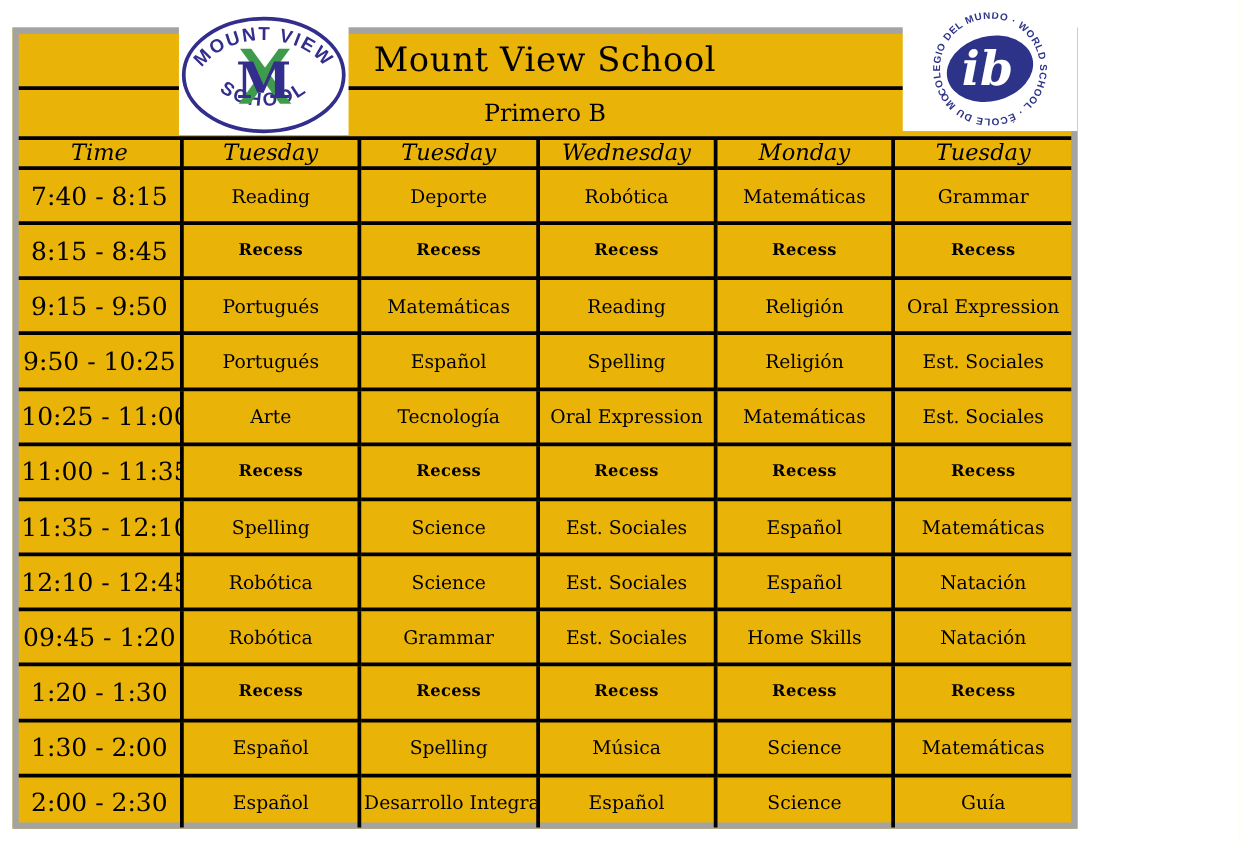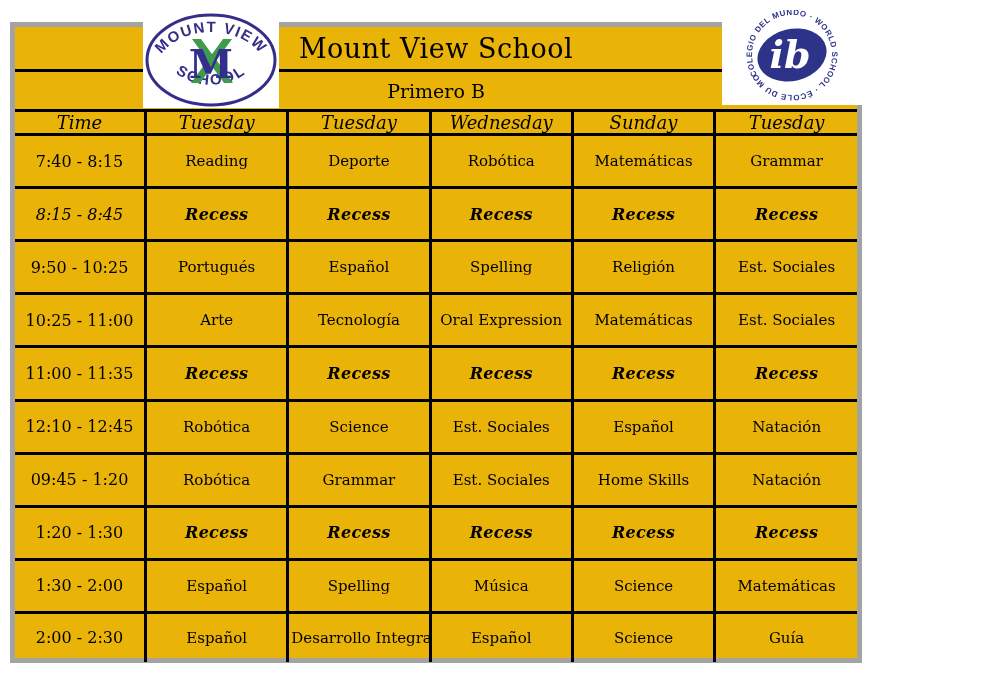--- a/index.html
+++ b/index.html
@@ -42,23 +42,23 @@
     font-size:15px;
     font-weight:normal;
     overflow:hidden; white-space:nowrap;
   }
   .schedule th {
     font-style:italic;
     font-size:18px;
   }
   .schedule col.c-time { width:15.5%; }
   .schedule col.c-day  { width:16.9%; }
-  td.time { font-size:16px; }
-  td.time.it { font-style:italic; }
-  td.recess { font-weight:bold; font-style:italic; font-size:16px; letter-spacing:0.3px; }
+  td.time { font-size:20px; }
+  td.time.it { }
+  td.recess { font-weight:bold; font-size:13px; letter-spacing:0.3px; }
   .logo { position:absolute; z-index:3; }
   .logo-mv { left:143px; top:12px; }
   .logo-ib { left:722px; top:10px; }
 </style>
 </head>
 <body>
 
 <div class="frame">
   <div class="title-row">Mount View School</div>
   <div class="subtitle-row">Primero B</div>
@@ -71,21 +71,21 @@
       <col class="c-day">
         <col class="c-day">
         <col class="c-day">
     </colgroup>
     <thead>
       <tr>
         <th>Time</th>
         <th>Tuesday</th>
         <th>Tuesday</th>
         <th>Wednesday</th>
-        <th>Sunday</th>
+        <th>Monday</th>
         <th>Tuesday</th>
       </tr>
     </thead>
     <tbody>
         <tr>
           <td class="time">7:40 - 8:15</td>
           <td class="subject">Reading</td>
           <td class="subject">Deporte</td>
           <td class="subject">Robótica</td>
           <td class="subject">Matemáticas</td>
@@ -93,20 +93,28 @@
         </tr>
         <tr>
           <td class="time it">8:15 - 8:45</td>
           <td class="recess">Recess</td>
           <td class="recess">Recess</td>
           <td class="recess">Recess</td>
           <td class="recess">Recess</td>
           <td class="recess">Recess</td>
         </tr>
         <tr>
+          <td class="time">9:15 - 9:50</td>
+          <td class="subject">Portugués</td>
+          <td class="subject">Matemáticas</td>
+          <td class="subject">Reading</td>
+          <td class="subject">Religión</td>
+          <td class="subject">Oral Expression</td>
+        </tr>
+        <tr>
           <td class="time">9:50 - 10:25</td>
           <td class="subject">Portugués</td>
           <td class="subject">Español</td>
           <td class="subject">Spelling</td>
           <td class="subject">Religión</td>
           <td class="subject">Est. Sociales</td>
         </tr>
         <tr>
           <td class="time">10:25 - 11:00</td>
           <td class="subject">Arte</td>
@@ -115,20 +123,28 @@
           <td class="subject">Matemáticas</td>
           <td class="subject">Est. Sociales</td>
         </tr>
         <tr>
           <td class="time">11:00 - 11:35</td>
           <td class="recess">Recess</td>
           <td class="recess">Recess</td>
           <td class="recess">Recess</td>
           <td class="recess">Recess</td>
           <td class="recess">Recess</td>
+        </tr>
+        <tr>
+          <td class="time">11:35 - 12:10</td>
+          <td class="subject">Spelling</td>
+          <td class="subject">Science</td>
+          <td class="subject">Est. Sociales</td>
+          <td class="subject">Español</td>
+          <td class="subject">Matemáticas</td>
         </tr>
         <tr>
           <td class="time">12:10 - 12:45</td>
           <td class="subject">Robótica</td>
           <td class="subject">Science</td>
           <td class="subject">Est. Sociales</td>
           <td class="subject">Español</td>
           <td class="subject">Natación</td>
         </tr>
         <tr>

